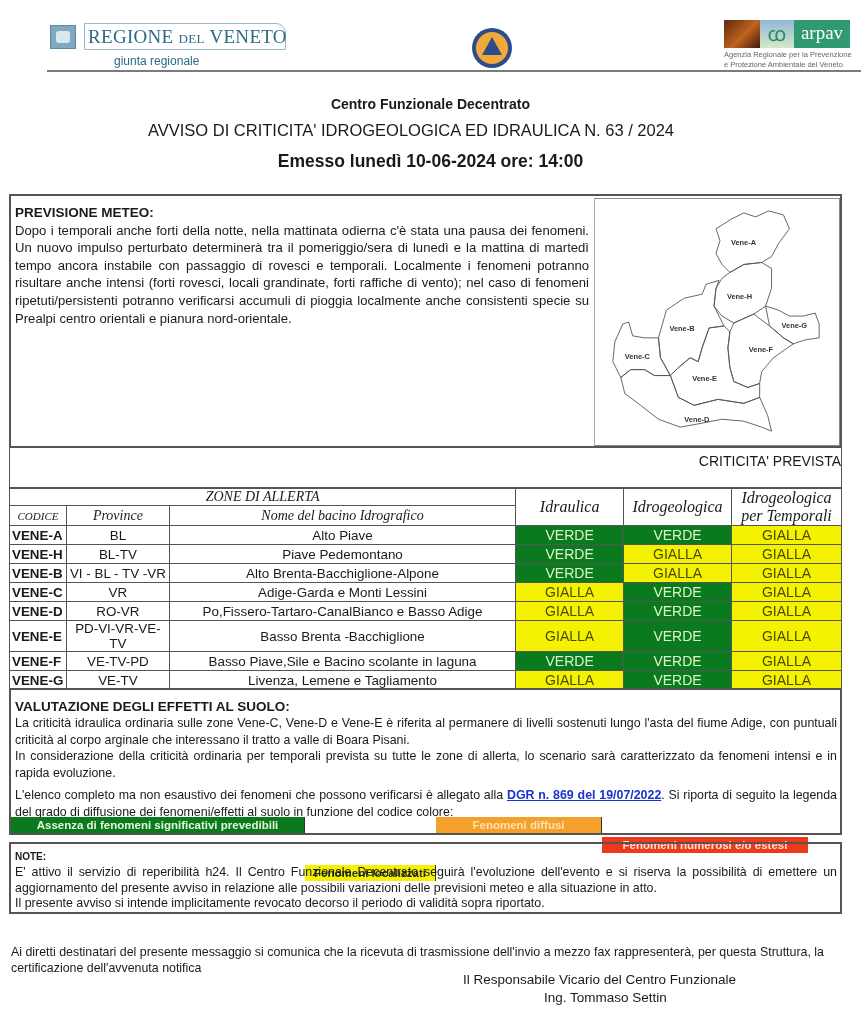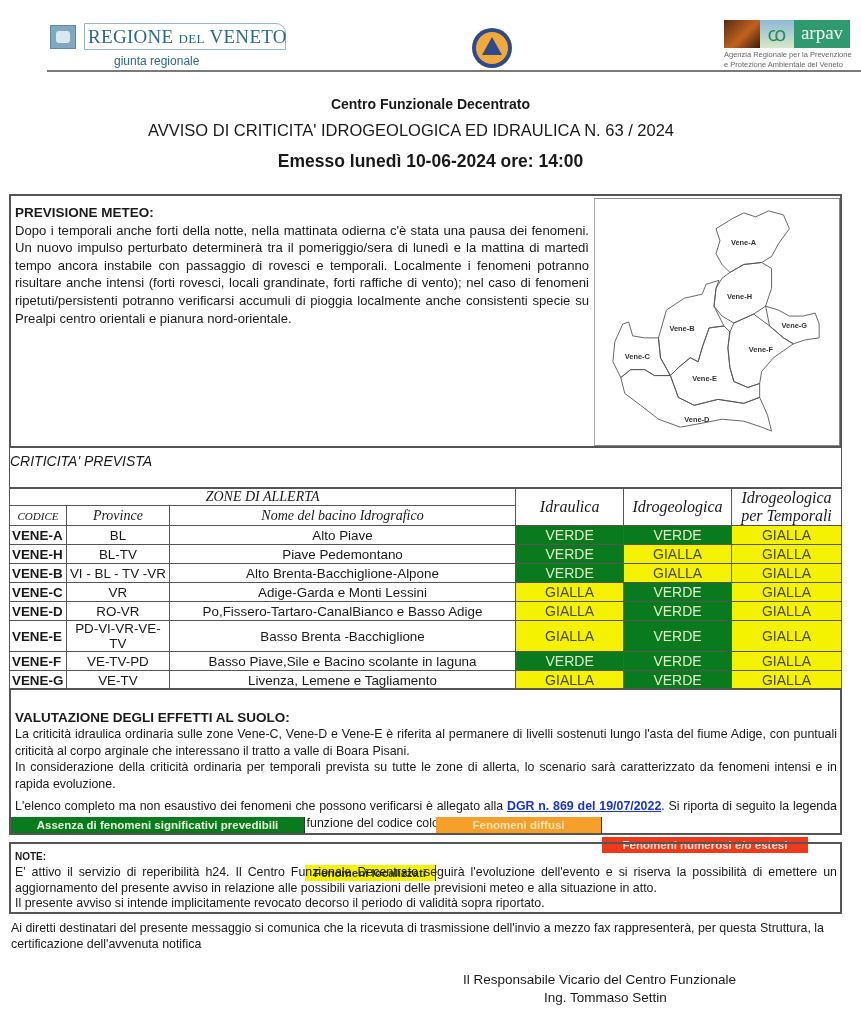--- a/index.html
+++ b/index.html
@@ -34,53 +34,53 @@
 
   
   .meteo { position:absolute; left:9px; top:194px; width:833px; height:254px; border:2px solid #555; }
   .meteo-text { position:absolute; left:4px; top:8px; width:574px; font-size:13.1px; line-height:17.6px; text-align: justify; }
   .meteo-text h3 { font-size:13.5px; font-weight:bold; }
   .map-box { position:absolute; left:583px; top:2px; width:246px; height:248px; border:1px solid #888; border-left:1px solid #aaa; }
   .map-box svg { width:100%; height:100%; }
 
   
   .crit { position:absolute; left:9px; top:448px; width:833px; }
-  .crit-head { border:1px solid #555; border-top:none; height:40px; text-align:left; font-size:14px;font-style:italic; }
+  .crit-head { border:1px solid #555; border-top:none; height:40px; text-align:right; font-size:14px; }
   .crit-head .l1 { padding-top:5px; font-size:14px; }
   .crit-head .l2 { font-size:14px; }
   table.zt { border-collapse: collapse; width: 833px; font-size:13.4px; }
   table.zt td, table.zt th { border:1px solid #555; height:19px; text-align:center; padding:0 1px; }
   .serif-i { font-family:"Liberation Serif", serif; font-style: italic; font-weight: normal; }
   .zhdr { font-size:14px; }
   .codh { font-size:11px; }
   .cod { font-weight:bold; text-align:left !important; padding-left:2px !important; }
   .lvl-hdr { font-size:16px; height: 38px; line-height:18px; }
   .verde { background:#0a7a1e; color:#dff5c8; }
   .gialla { background:#f4f200; color:#4a4a00; }
   .cell-lvl { font-size:14px; }
 
   
   .val { position:absolute; left:9px; top:688px; width:833px; height:147px; border:2px solid #555; }
-  .val-text { position:absolute; left:4px; top:19px; width:822px; font-size:12.4px; line-height:16.5px; text-align: justify; }
+  .val-text { position:absolute; left:4px; top:8px; width:822px; font-size:12.4px; line-height:16.5px; text-align: justify; }
   .val-text h3 { font-size:13.5px; font-weight:bold; line-height:17px; }
   .val-text p.gap { margin-top:6px; }
   .val-text a { color:#1a33cc; font-weight:bold; text-decoration: underline; }
   .legend { position:absolute; left:0; top:127px; width:829px; height:16px; display:flex; font-size:11.5px; font-weight:bold; }
   .legend div { height:16px; line-height:16px; text-align:center; border-right:1px solid #333; }
   .lg1 { width:294px; background:#0a7a1e; color:#e8f5da; }
   .lg2 { width:131px; background:#f4f200; color:#333;margin-top:48px; }
   .lg3 { width:166px; background:#f5a02a; color:#fde2b3; }
   .lg4 { width:206px; background:#ee3a1a; color:#ffe0d6; border-right:none !important;margin-top:20px; }
 
   
   .note { position:absolute; left:9px; top:842px; width:833px; height:72px; border:2px solid #555; }
   .note-text { position:absolute; left:4px; top:5px; width:822px; font-size:12.4px; line-height:15.5px; text-align: justify; }
   .note-text h3 { font-size:10px; font-weight:bold; line-height:16px; }
 
-  .fax { position:absolute; left:11px; top:920px; width:830px; font-size:12.4px; line-height:16px; }
+  .fax { position:absolute; left:11px; top:944px; width:830px; font-size:12.4px; line-height:16px; }
   .sign1 { position:absolute; left:463px; top:972px; font-size:13.5px; }
   .sign2 { position:absolute; left:544px; top:990px; font-size:13.5px; }
 </style>
 </head>
 <body>
 
 <div class="hdr">
   <div class="rv-logo">
     <div class="rv-crest">
         <span></span>

